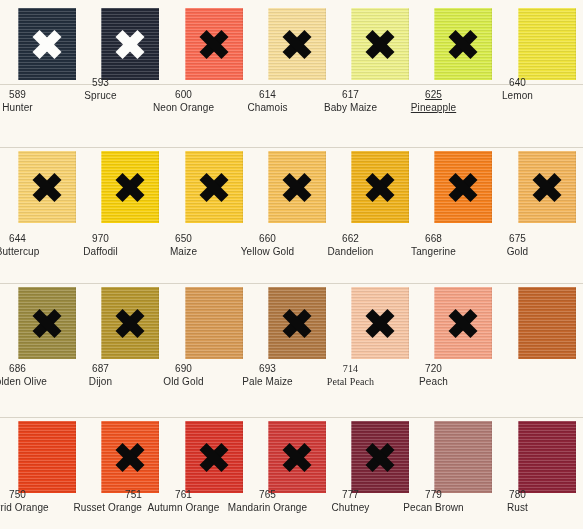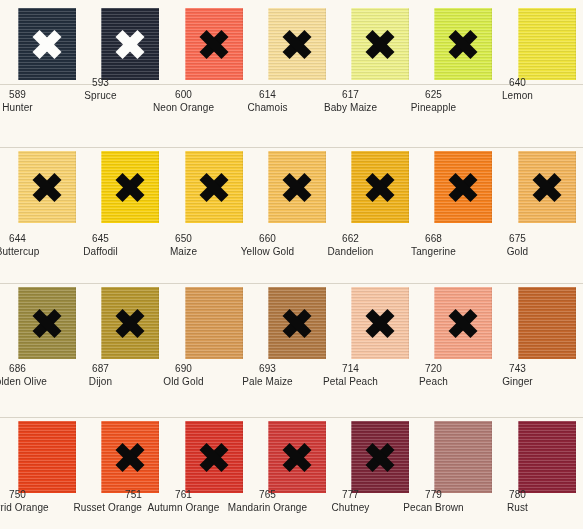--- a/index.html
+++ b/index.html
@@ -171,21 +171,21 @@
     </div>
     <div class="swatch" style="left: 434px; top: 8px; background: rgb(216, 236, 75);">
       <div class="ribbing"></div>
       <div class="edge"></div>
       <div class="edge-r"></div>
       <div class="xmark">
         <span class="a" style="background: rgb(10, 10, 10);"></span>
         <span class="b" style="background: rgb(10, 10, 10);"></span>
       </div>
     </div>
-    <div class="label" style="left: 392px; top: 88px;">
+    <div class="label" style="left: 392px; top: 88px; text-decoration: underline;">
       <span class="num">625</span>
       <span class="nm">Pineapple</span>
     </div>
     <div class="swatch" style="left: 518px; top: 8px; background: rgb(239, 228, 60);">
       <div class="ribbing"></div>
       <div class="edge"></div>
       <div class="edge-r"></div>
     </div>
     <div class="label" style="left: 476px; top: 76px;">
       <span class="num">640</span>
@@ -207,21 +207,21 @@
     <div class="swatch" style="left: 101px; top: 151px; background: rgb(247, 208, 12);">
       <div class="ribbing"></div>
       <div class="edge"></div>
       <div class="edge-r"></div>
       <div class="xmark">
         <span class="a" style="background: rgb(10, 10, 10);"></span>
         <span class="b" style="background: rgb(10, 10, 10);"></span>
       </div>
     </div>
     <div class="label" style="left: 59px; top: 232px;">
-      <span class="num">645</span>
+      <span class="num">970</span>
       <span class="nm">Daffodil</span>
     </div>
     <div class="swatch" style="left: 185px; top: 151px; background: rgb(249, 202, 51);">
       <div class="ribbing"></div>
       <div class="edge"></div>
       <div class="edge-r"></div>
       <div class="xmark">
         <span class="a" style="background: rgb(10, 10, 10);"></span>
         <span class="b" style="background: rgb(10, 10, 10);"></span>
       </div>
@@ -332,21 +332,21 @@
     </div>
     <div class="swatch" style="left: 351px; top: 287px; background: rgb(246, 197, 164);">
       <div class="ribbing"></div>
       <div class="edge"></div>
       <div class="edge-r"></div>
       <div class="xmark">
         <span class="a" style="background: rgb(10, 10, 10);"></span>
         <span class="b" style="background: rgb(10, 10, 10);"></span>
       </div>
     </div>
-    <div class="label" style="left: 309px; top: 362px;">
+    <div class="label" style="left: 309px; top: 362px; font-family: Liberation Serif, serif;">
       <span class="num">714</span>
       <span class="nm">Petal Peach</span>
     </div>
     <div class="swatch" style="left: 434px; top: 287px; background: rgb(244, 162, 133);">
       <div class="ribbing"></div>
       <div class="edge"></div>
       <div class="edge-r"></div>
       <div class="xmark">
         <span class="a" style="background: rgb(10, 10, 10);"></span>
         <span class="b" style="background: rgb(10, 10, 10);"></span>
@@ -354,24 +354,20 @@
     </div>
     <div class="label" style="left: 392px; top: 362px;">
       <span class="num">720</span>
       <span class="nm">Peach</span>
     </div>
     <div class="swatch" style="left: 518px; top: 287px; background: rgb(194, 102, 44);">
       <div class="ribbing"></div>
       <div class="edge"></div>
       <div class="edge-r"></div>
     </div>
-    <div class="label" style="left: 476px; top: 362px;">
-      <span class="num">743</span>
-      <span class="nm">Ginger</span>
-    </div>
     <div class="swatch" style="left: 18px; top: 421px; background: rgb(232, 67, 28);">
       <div class="ribbing"></div>
       <div class="edge"></div>
       <div class="edge-r"></div>
     </div>
     <div class="label" style="left: -24px; top: 488px;">
       <span class="num">750</span>
       <span class="nm">Torrid Orange</span>
     </div>
     <div class="swatch" style="left: 101px; top: 421px; background: rgb(239, 84, 33);">

